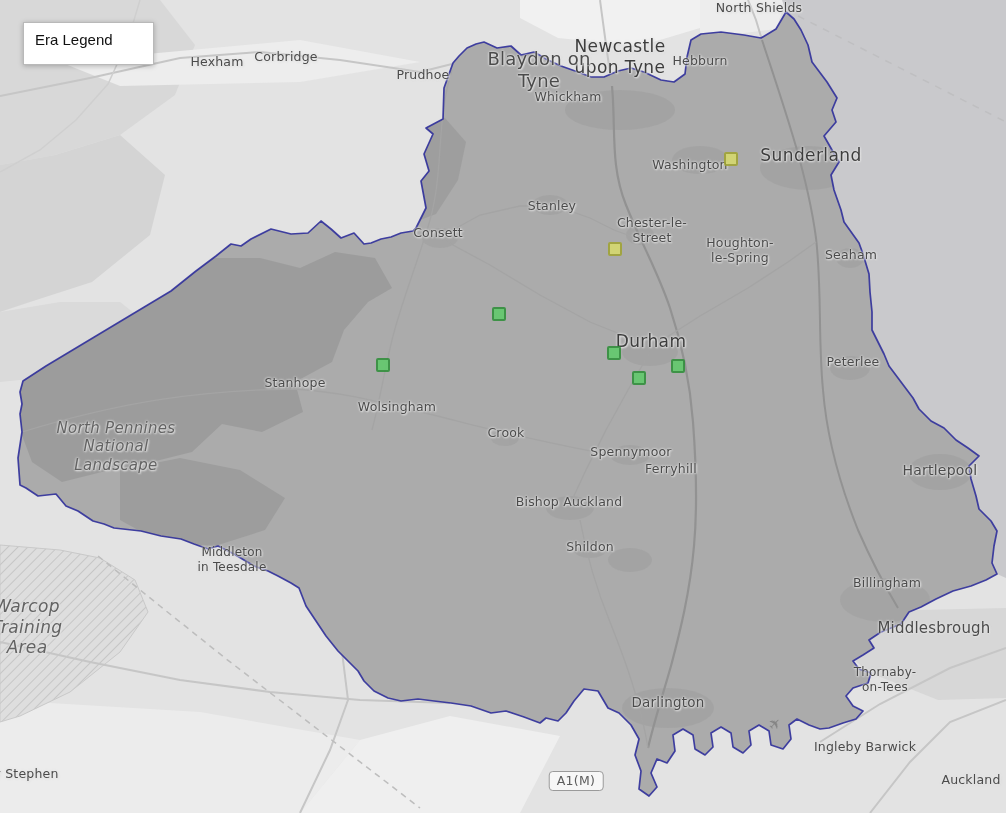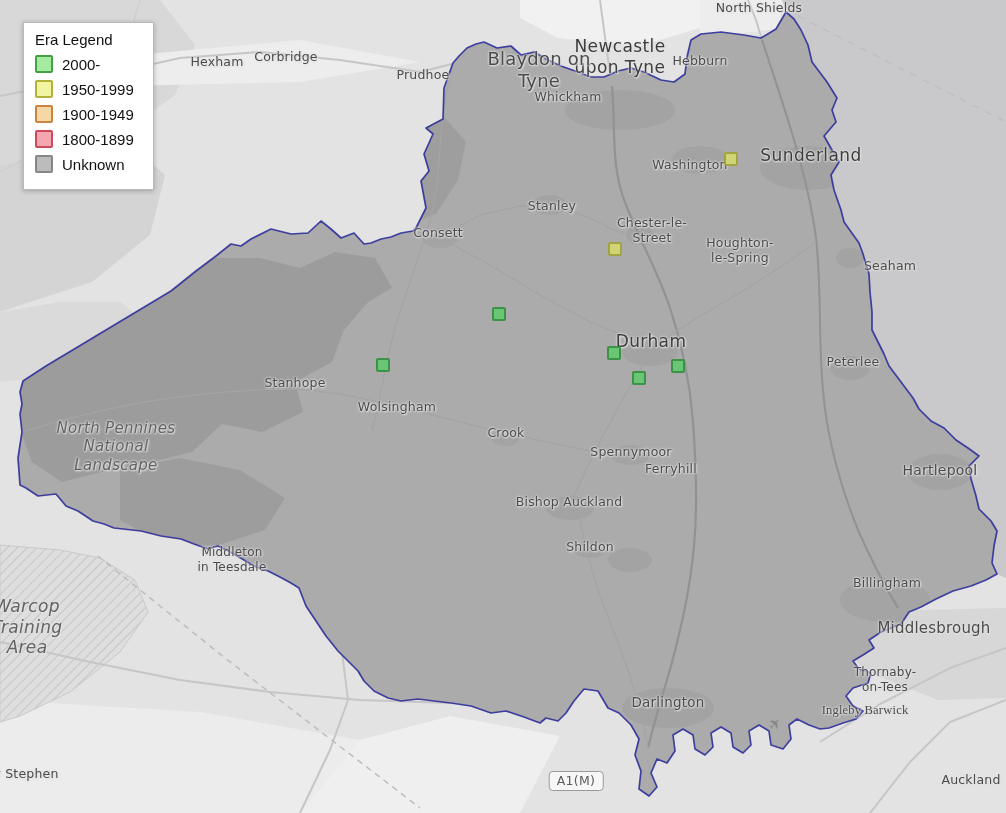--- a/index.html
+++ b/index.html
@@ -144,21 +144,21 @@
       <div class="maplabel town" style="left: 700px; top: 61px;">Hebburn</div>
       <div class="maplabel town" style="left: 568px; top: 97px;">Whickham</div>
       <div class="maplabel city" style="left: 811px; top: 155px;">Sunderland</div>
       <div class="maplabel town" style="left: 690px; top: 165px;">Washington</div>
       <div class="maplabel town" style="left: 552px; top: 206px;">Stanley</div>
       <div class="maplabel town" style="left: 652px; top: 230px;">Chester-le-
 Street</div>
       <div class="maplabel town" style="left: 438px; top: 233px;">Consett</div>
       <div class="maplabel town" style="left: 740px; top: 250px;">Houghton-
 le-Spring</div>
-      <div class="maplabel town" style="left: 851px; top: 266px; margin-left: 39px;">Seaham</div>
+      <div class="maplabel town" style="left: 851px; top: 255px;">Seaham</div>
       <div class="maplabel city" style="left: 651px; top: 341px;">Durham</div>
       <div class="maplabel town" style="left: 853px; top: 362px;">Peterlee</div>
       <div class="maplabel town" style="left: 295px; top: 383px;">Stanhope</div>
       <div class="maplabel town" style="left: 397px; top: 407px;">Wolsingham</div>
       <div class="maplabel area" style="left: 116px; top: 446px; font-size: 15px;">North Pennines
 National
 Landscape</div>
       <div class="maplabel town" style="left: 506px; top: 433px;">Crook</div>
       <div class="maplabel town" style="left: 631px; top: 452px;">Spennymoor</div>
       <div class="maplabel town" style="left: 671px; top: 469px;">Ferryhill</div>
@@ -167,56 +167,34 @@
       <div class="maplabel town" style="left: 590px; top: 547px;">Shildon</div>
       <div class="maplabel town" style="left: 232px; top: 560px; font-size: 12px;">Middleton
 in Teesdale</div>
       <div class="maplabel area" style="left: 27px; top: 602px; font-size: 17px; margin-top: 25px;">Warcop
 Training
 Area</div>
       <div class="maplabel town" style="left: 887px; top: 583px;">Billingham</div>
       <div class="maplabel town" style="left: 934px; top: 628px; font-size: 15px;">Middlesbrough</div>
       <div class="maplabel town" style="left: 885px; top: 680px; font-size: 12px;">Thornaby-
 on-Tees</div>
-      <div class="maplabel town" style="left: 865px; top: 711px; font-size: 12.5px; font-family: Liberation Serif, serif;">Ingleby Barwick</div>
+      <div class="maplabel town" style="left: 865px; top: 747px; font-size: 12.5px;">Ingleby Barwick</div>
       <div class="maplabel town" style="left: 668px; top: 702px; font-size: 13.5px;">Darlington</div>
       <div class="maplabel town" style="left: 971px; top: 780px;">Auckland</div>
       <div class="maplabel town" style="left: 26px; top: 774px;">y Stephen</div>
     </div>
   <div class="layer">
       <div class="marker" title="1950-1999" style="left: 731px; top: 159px; background: rgb(215, 218, 109); border-color: rgb(160, 164, 51); pointer-events: auto;"></div>
       <div class="marker" title="1950-1999" style="left: 615px; top: 249px; background: rgb(215, 218, 109); border-color: rgb(160, 164, 51); pointer-events: auto;"></div>
       <div class="marker" title="2000-" style="left: 499px; top: 314px; background: rgb(96, 202, 107); border-color: rgb(47, 143, 58); pointer-events: auto;"></div>
       <div class="marker" title="2000-" style="left: 383px; top: 365px; background: rgb(96, 202, 107); border-color: rgb(47, 143, 58); pointer-events: auto;"></div>
       <div class="marker" title="2000-" style="left: 614px; top: 353px; background: rgb(96, 202, 107); border-color: rgb(47, 143, 58); pointer-events: auto;"></div>
       <div class="marker" title="2000-" style="left: 639px; top: 378px; background: rgb(96, 202, 107); border-color: rgb(47, 143, 58); pointer-events: auto;"></div>
       <div class="marker" title="2000-" style="left: 678px; top: 366px; background: rgb(96, 202, 107); border-color: rgb(47, 143, 58); pointer-events: auto;"></div>
     </div>
 
   <div class="shield" style="left: 576px; top: 781px;">A1(M)</div>
   <div class="plane" style="left:775px;top:724px;">✈</div>
 
   <div class="legend">
     <div class="legend-title">Era Legend</div>
-    <div>
-        <div class="legend-row">
-          <span class="swatch" style="background: rgb(166, 233, 160); border-color: rgb(68, 163, 64);"></span>
-          <span class="legend-label">2000-</span>
-        </div>
-        <div class="legend-row">
-          <span class="swatch" style="background: rgb(241, 245, 162); border-color: rgb(177, 177, 60);"></span>
-          <span class="legend-label">1950-1999</span>
-        </div>
-        <div class="legend-row">
-          <span class="swatch" style="background: rgb(246, 215, 166); border-color: rgb(204, 133, 64);"></span>
-          <span class="legend-label">1900-1949</span>
-        </div>
-        <div class="legend-row">
-          <span class="swatch" style="background: rgb(244, 167, 177); border-color: rgb(204, 74, 92);"></span>
-          <span class="legend-label">1800-1899</span>
-        </div>
-        <div class="legend-row">
-          <span class="swatch" style="background: rgb(188, 188, 188); border-color: rgb(133, 133, 133);"></span>
-          <span class="legend-label">Unknown</span>
-        </div>
-      </div>
   </div>
 </div>
 
 </body></html>

